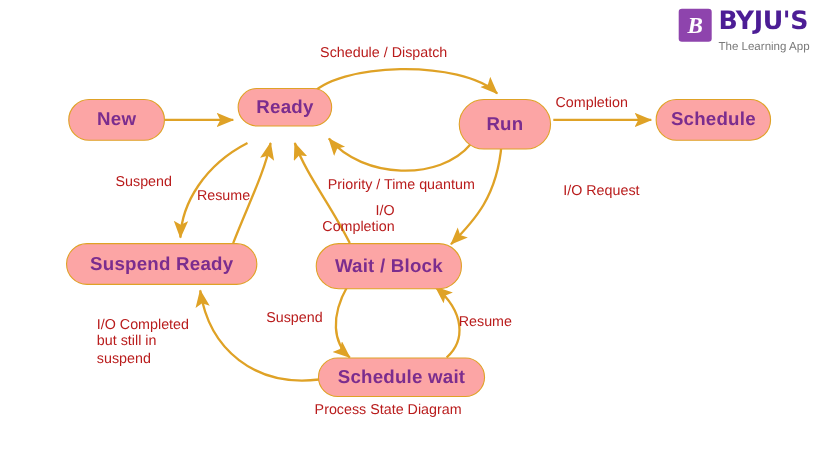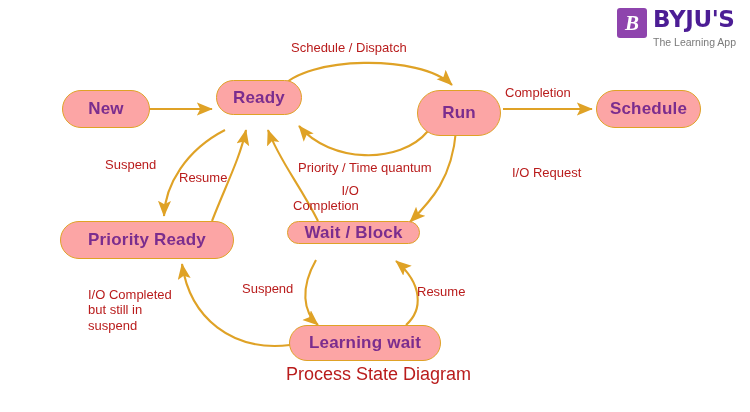--- a/index.html
+++ b/index.html
@@ -89,21 +89,21 @@
 
   
   .elabel {
     position: absolute;
     color: #b91c1c;
     font-size: 13px;
     line-height: 1.18;
     white-space: pre;
   }
   .elabel.center { text-align: right; }
-  .elabel.caption { font-size: 18px; }
+  .elabel.caption { font-size: 13px; }
 </style>
 </head>
 <body>
 
 <div id="canvas">
 
   <div id="logo">
     <div class="mark">
       <div class="glyph">B</div>
     </div>
@@ -142,23 +142,23 @@
       <path d="M406,325 C423,310 423,284 396,261"></path>
 
       <path d="M290,345 C232,352 190,318 182,264"></path>
     </g>
   </svg>
 
   <div class="node big" style="left:62px;  top:90px;  width:88px;  height:38px;">New</div>
   <div class="node big" style="left:216px; top:80px;  width:86px;  height:35px;">Ready</div>
   <div class="node big" style="left:417px; top:90px;  width:84px;  height:46px;">Run</div>
   <div class="node big" style="left:596px; top:90px;  width:105px; height:38px;">Schedule</div>
-  <div class="node big" style="left:60px;  top:221px; width:174px; height:38px;">Priority Ready</div>
-  <div class="node big" style="left:287px; top:221px; width:133px; height:23px;">Wait / Block</div>
-  <div class="node big" style="left:289px; top:325px; width:152px; height:36px;">Learning wait</div>
+  <div class="node big" style="left:60px;  top:221px; width:174px; height:38px;">Suspend Ready</div>
+  <div class="node big" style="left:287px; top:221px; width:133px; height:42px;">Wait / Block</div>
+  <div class="node big" style="left:289px; top:325px; width:152px; height:36px;">Schedule wait</div>
 
   <div class="elabel" style="left:291px; top:40px;">Schedule / Dispatch</div>
   <div class="elabel" style="left:505px; top:85px;">Completion</div>
   <div class="elabel" style="left:280px; top:160px;margin-left:18px;">Priority / Time quantum</div>
   <div class="elabel" style="left:484px; top:165px;margin-left:28px;">I/O Request</div>
   <div class="elabel center" style="left:293px; top:183px;">I/O
 Completion</div>
   <div class="elabel" style="left:105px; top:157px;">Suspend</div>
   <div class="elabel" style="left:179px; top:170px;">Resume</div>
   <div class="elabel" style="left:242px; top:281px;">Suspend</div>

